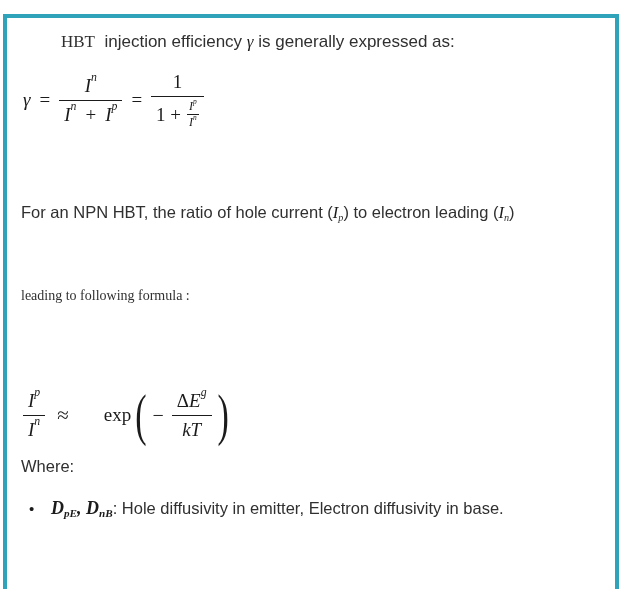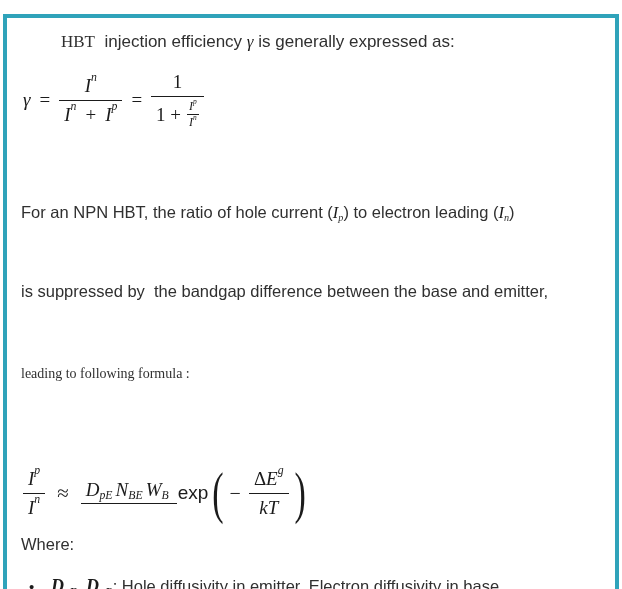--- a/index.html
+++ b/index.html
@@ -30,21 +30,21 @@
   .frac{display:inline-flex;flex-direction:column;align-items:center;}
   .fnum,.fden{display:flex;align-items:flex-start;justify-content:center;padding:0 5px;line-height:1.15;}
   .fbar{align-self:stretch;height:0;border-bottom:1.7px solid #1b1b1b;margin:3px 0;}
   .fden-row{display:flex;align-items:center;gap:6px;}
   .sfrac{font-size:12px;}
   .sfrac .fnum,.sfrac .fden{padding:0 2px;line-height:1.1;}
   .sfrac .fbar{border-bottom-width:1.2px;margin:1px 0;}
   .mop{margin:0 9px;font-family:"Liberation Serif",serif;}
   .approx{margin:0 12px;font-size:21px;font-family:"Liberation Serif",serif;}
   .term{margin-right:3px;}
-  .expword{font-family:Liberation Sans, sans-serif;margin:0 4px 0 1px;}
+  .expword{font-family:Liberation Serif, serif;margin:0 4px 0 23px;}
   .paren{
     font-family:"Liberation Serif",serif;font-size:34px;font-weight:400;
     display:inline-block;transform:scaleY(1.7);transform-origin:center;line-height:1;color:#1b1b1b;
   }
   .minus{font-family:"Liberation Serif",serif;margin:0 8px 0 6px;font-size:20px;}
   
   ul.glossary{list-style:none;margin:20px 0 0 0;padding:0;}
   ul.glossary li{display:flex;align-items:baseline;margin-bottom:19.5px;font-size:16.5px;line-height:24px;}
   .dot{width:22px;margin-left:8px;flex:0 0 22px;font-size:15px;color:#1b1b1b;}
   .bsym{font-family:"Liberation Serif",serif;font-style:italic;font-weight:bold;font-size:18px;color:#1b1b1b;}
@@ -95,43 +95,37 @@
                 <span class="msub">n</span>
               </span>
           </span>
         </span>
       </span>
     </span>
   </div>
 
   <div class="para">
     <div class="para-line"><span>For an NPN HBT, the ratio of hole current (</span><span class="mi">I</span><span class="msub">p</span><span>) to electron leading (</span><span class="mi">I</span><span class="msub">n</span><span>)</span></div>
-    <div class="para-line">is suppressed by  the bandgap difference between the base and emitter,</div>
     <div class="serif-line">leading to following formula :</div>
   </div>
 
   <div class="formula formula2">
     <span class="frac">
       <span class="fnum">
           <span class="mi">I</span>
           <span class="msub">p</span>
         </span>
       <span class="fbar"></span>
       <span class="fden">
           <span class="mi">I</span>
           <span class="msub">n</span>
         </span>
     </span>
     <span class="approx">≈</span>
     <span class="frac">
-      <span class="fnum">
-          <span class="term"><span class="mi">D</span><span class="msub">pE</span></span>
-          <span class="term"><span class="mi">N</span><span class="msub">BE</span></span>
-          <span class="term"><span class="mi">W</span><span class="msub">B</span></span>
-        </span>
       <span class="fbar"></span>
     </span>
     <span class="expword">exp</span>
     <span class="paren">(</span>
     <span class="minus">−</span>
     <span class="frac">
       <span class="fnum">
           <span class="serif">Δ</span>
           <span class="mi">E</span>
           <span class="msub">g</span>

